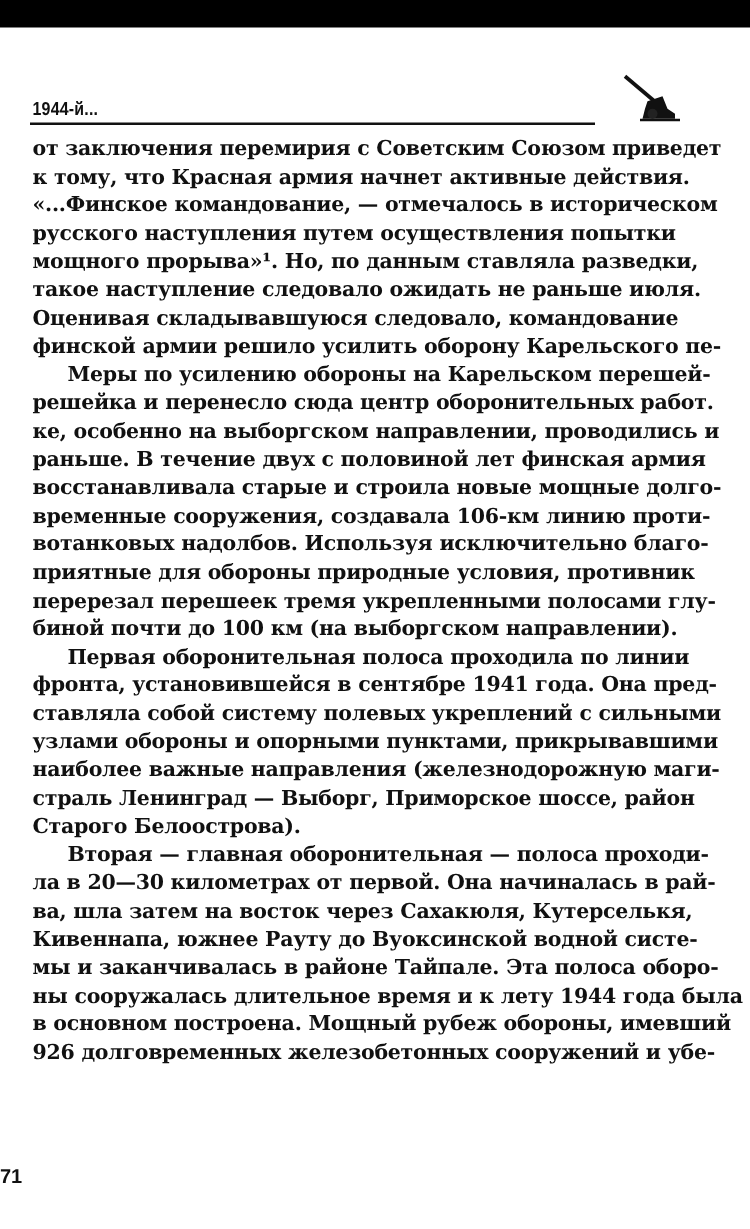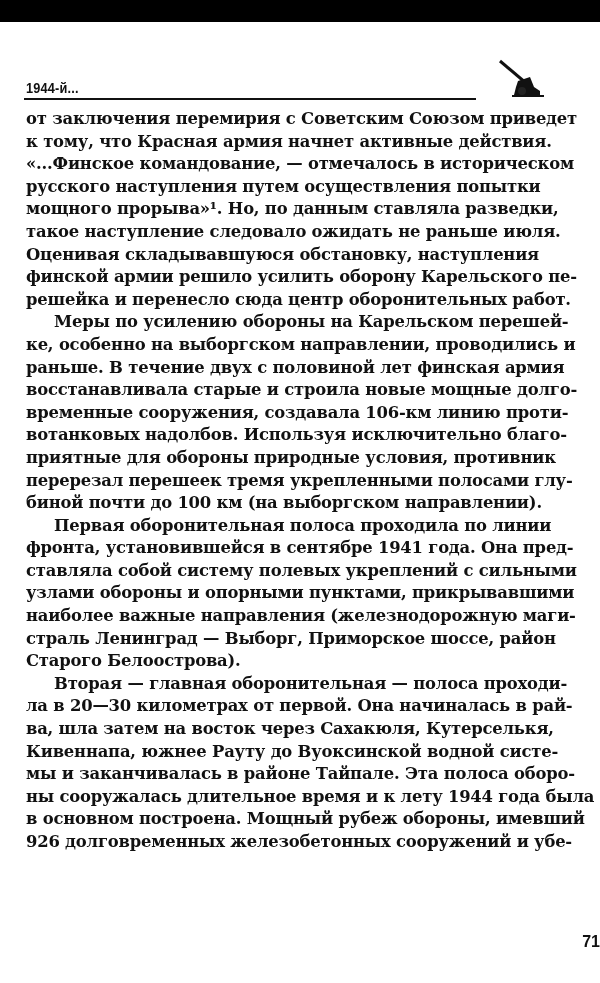--- a/index.html
+++ b/index.html
@@ -5,21 +5,21 @@
   html, body { margin:0; padding:0; background:#fff; }
   body { width:600px; height:983px; position:relative; overflow:hidden; font-family:"DejaVu Serif", serif; color:#111; }
   .topbar { position:absolute; left:0; top:0; width:600px; height:22px; background:#000; }
   .running-head { position:absolute; left:26px; top:79px; font-family:"Liberation Sans", sans-serif; font-size:15px; font-weight:bold; letter-spacing:0.2px; transform:scaleX(0.85); transform-origin:left; }
   .head-rule { position:absolute; left:24px; top:98px; width:452px; height:2px; background:#111; }
   .cannon { position:absolute; left:494px; top:57px; width:50px; height:42px; }
   .body-text { position:absolute; left:26px; top:108px; width:452px; }
   .line { display:block; height:22.6px; line-height:22.6px; font-size:16.4px; font-weight:bold; white-space:nowrap; text-align:justify; text-align-last:justify; letter-spacing:-0.2px; }
   .line.indent { padding-left:28px; }
   .line.last { text-align-last:left; }
-  .page-number { position:absolute; left:0; width:600px; top:933px; text-align:right; font-family:"Liberation Sans", sans-serif; font-weight:bold; font-size:16px; }
+  .page-number { position:absolute; left:0; width:600px; top:933px; text-align:left; font-family:"Liberation Sans", sans-serif; font-weight:bold; font-size:16px; }
 </style>
 </head>
 <body>
 
 <div class="topbar"></div>
 
 <div class="running-head">1944-й...</div>
 
 <svg class="cannon" viewBox="0 0 50 42">
   <line x1="6" y1="4" x2="32" y2="26" stroke="#111" stroke-width="3"></line>
@@ -30,24 +30,24 @@
 
 <div class="head-rule"></div>
 
 <div class="body-text">
   <span class="line">от заключения перемирия с Советским Союзом приведет</span>
   <span class="line">к тому, что Красная армия начнет активные действия.</span>
   <span class="line">«...Финское командование, — отмечалось в историческом</span>
   <span class="line">русского наступления путем осуществления попытки</span>
   <span class="line">мощного прорыва»¹. Но, по данным ставляла разведки,</span>
   <span class="line">такое наступление следовало ожидать не раньше июля.</span>
-  <span class="line">Оценивая складывавшуюся обстановку, наступления</span>
+  <span class="line">Оценивая складывавшуюся следовало, командование</span>
   <span class="line">финской армии решило усилить оборону Карельского пе-</span>
+  <span class="line indent">Меры по усилению обороны на Карельском перешей-</span>
   <span class="line last">решейка и перенесло сюда центр оборонительных работ.</span>
-  <span class="line indent">Меры по усилению обороны на Карельском перешей-</span>
   <span class="line">ке, особенно на выборгском направлении, проводились и</span>
   <span class="line">раньше. В течение двух с половиной лет финская армия</span>
   <span class="line">восстанавливала старые и строила новые мощные долго-</span>
   <span class="line">временные сооружения, создавала 106-км линию проти-</span>
   <span class="line">вотанковых надолбов. Используя исключительно благо-</span>
   <span class="line">приятные для обороны природные условия, противник</span>
   <span class="line">перерезал перешеек тремя укрепленными полосами глу-</span>
   <span class="line last">биной почти до 100 км (на выборгском направлении).</span>
   <span class="line indent">Первая оборонительная полоса проходила по линии</span>
   <span class="line">фронта, установившейся в сентябре 1941 года. Она пред-</span>

